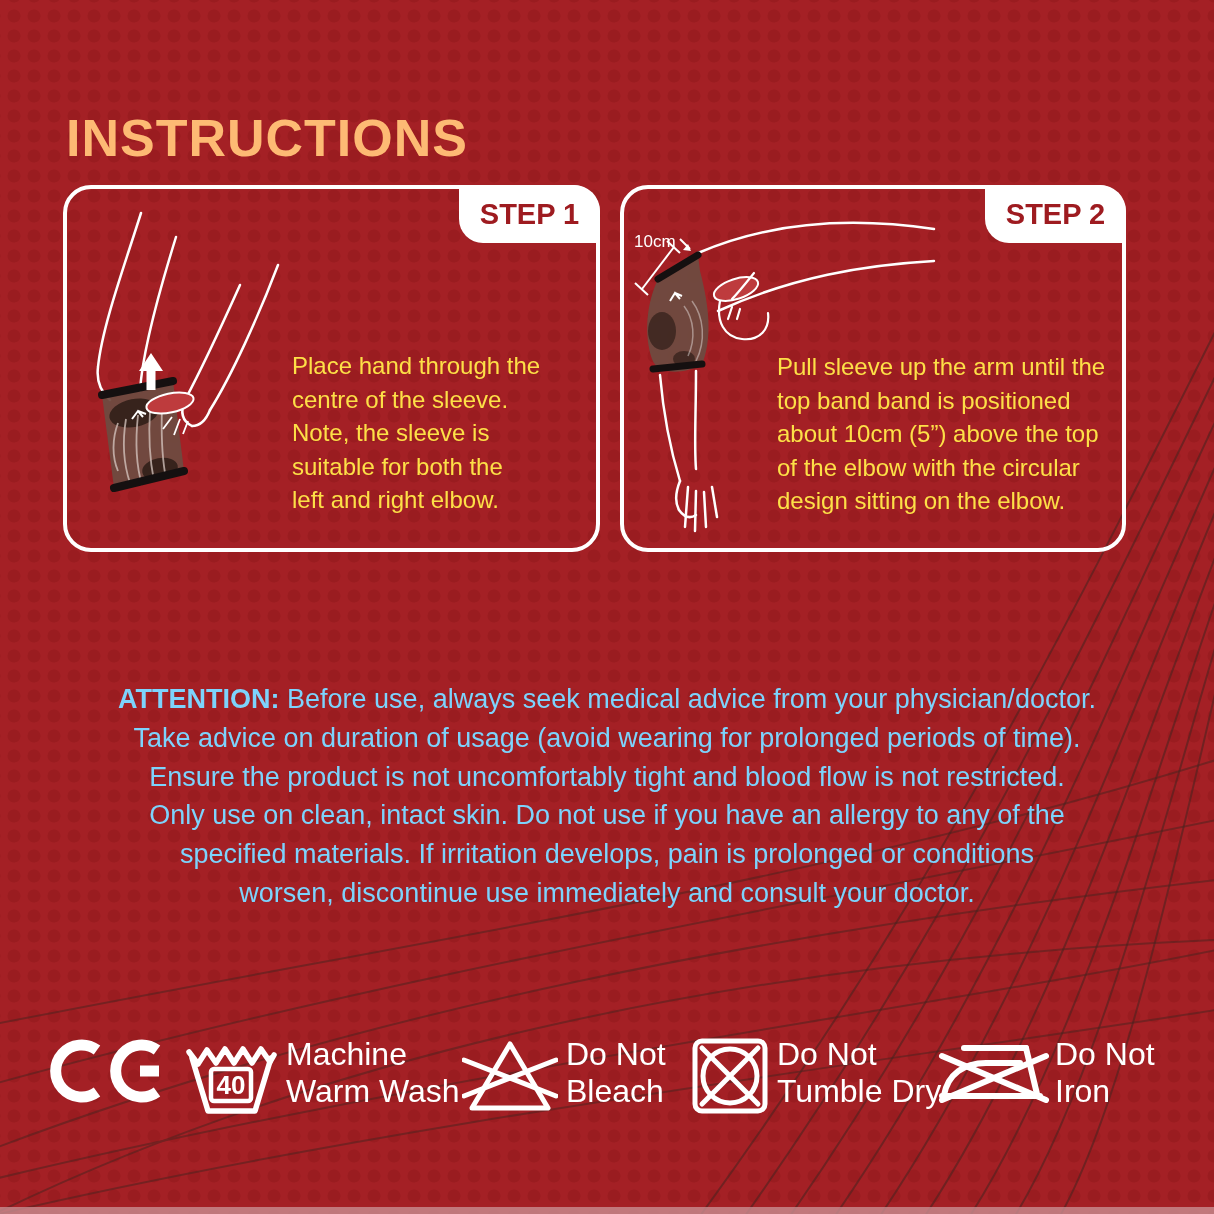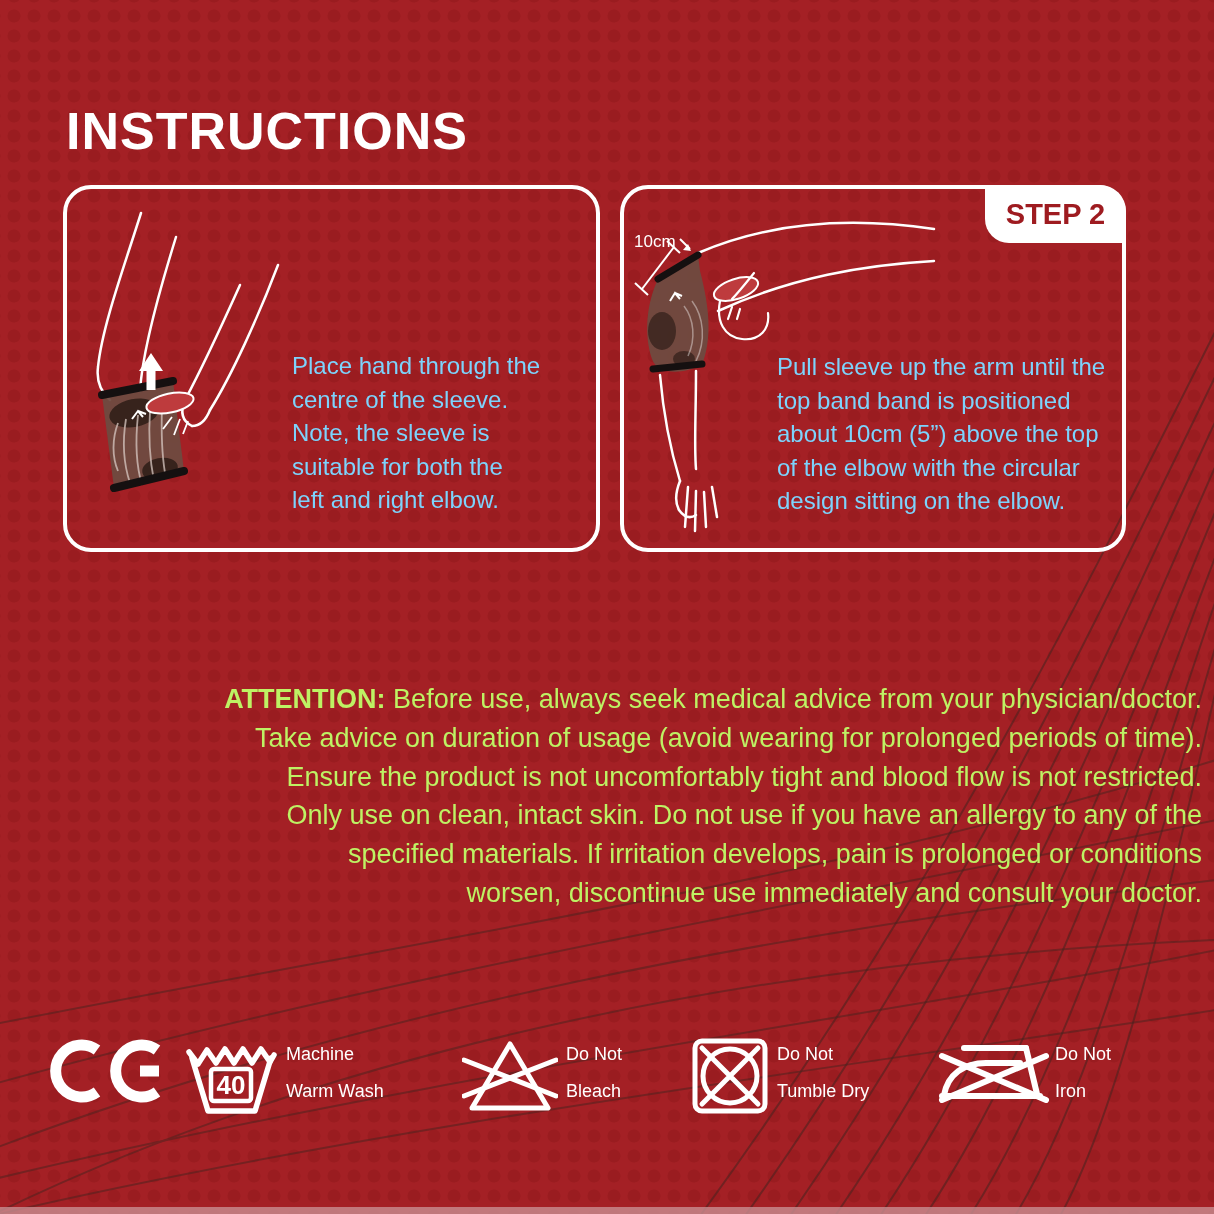--- a/index.html
+++ b/index.html
@@ -13,58 +13,58 @@
     background-image:radial-gradient(circle, #9A1C20 6.2px, rgba(0,0,0,0) 6.9px);
     background-size:20px 20px;
     background-position:4px 6px;
   }
   .curves{position:absolute;inset:0;pointer-events:none;}
   .bottom-strip{
     position:absolute;left:0;right:0;bottom:0;height:7px;
     background:#C98E92;opacity:.8;
   }
   .title{
-    position:absolute;left:66px;top:101px;
-    color:#ffffff;font-size:52px;font-weight:bold;letter-spacing:1px;
+    position:absolute;left:66px;top:108px;
+    color:#fdba74;font-size:52px;font-weight:bold;letter-spacing:1px;
   }
   .step-box{
     position:absolute;top:185px;height:367px;box-sizing:border-box;
     border:4px solid #fff;border-radius:28px;
   }
   #box1{left:63px;width:537px;}
   #box2{left:620px;width:506px;}
   .step-tab{
     position:absolute;top:-4px;right:-4px;width:141px;height:58px;
     background:#fff;color:#9E1B20;font-weight:bold;font-size:29px;
     display:flex;align-items:center;justify-content:center;
     border-radius:0 26px 0 24px;
   }
   .step-text{
-    position:absolute;color:#7dd3fc;font-size:24px;line-height:33.5px;
+    position:absolute;color:#fde047;font-size:24px;line-height:33.5px;
     white-space:pre-line;
   }
   #box1 .step-text{left:225px;top:160px;width:300px;}
   #box2 .step-text{left:153px;top:161px;width:385px;}
   .illus{position:absolute;}
   #box1 .illus{left:15px;top:18px;}
   #box2 .illus{left:8px;top:20px;}
   .attention{
     position:absolute;left:12px;right:12px;top:680px;margin:0;
-    text-align:right;color:#bef264;font-size:27px;line-height:38.8px;
+    text-align:center;color:#7dd3fc;font-size:27px;line-height:38.8px;
     white-space:pre-line;
   }
   .attention b{font-weight:bold;}
   .care-icon{position:absolute;}
   #ce-icon{left:44px;top:1038px;}
   #wash-icon{left:183px;top:1032px;}
   #bleach-icon{left:462px;top:1034px;}
   #tumble-icon{left:690px;top:1036px;}
   #iron-icon{left:938px;top:1034px;}
   .care-label{
-    position:absolute;color:#fff;font-size:18px;line-height:36.5px;
+    position:absolute;color:#fff;font-size:32px;line-height:36.5px;
     white-space:pre-line;
   }
   #wash-label{left:286px;top:1036px;}
   #bleach-label{left:566px;top:1036px;}
   #tumble-label{left:777px;top:1036px;}
   #iron-label{left:1055px;top:1036px;}
 </style>
 </head>
 <body>
 
@@ -88,20 +88,21 @@
     <path d="M-10,1085 C390,975 800,905 1216,820"></path>
     <path d="M-10,1025 C420,940 830,880 1216,760"></path>
     <path d="M-10,1216 C400,1120 900,1060 1216,1010"></path>
     <path d="M-10,1180 C450,1070 920,1010 1216,950"></path>
   </g>
 </svg>
 
 <div class="title">INSTRUCTIONS</div>
 
 <div class="step-box" id="box1">
+  <div class="step-tab">STEP 1</div>
   <svg class="illus" width="240" height="330" viewBox="0 0 240 330">
 
     <g stroke="#fff" stroke-width="2.5" fill="none" stroke-linecap="round">
       <path d="M59,6 C42,60 20,120 16,160 C14,176 20,186 28,193"></path>
       <path d="M94,30 C76,88 60,150 58,184"></path>
       <path d="M158,78 C140,118 118,165 103,193"></path>
       <path d="M196,58 C177,108 150,168 128,203"></path>
       <path d="M103,193 C98,205 100,214 110,219"></path>
       <path d="M128,203 C124,213 118,219 110,219"></path>
     </g>

